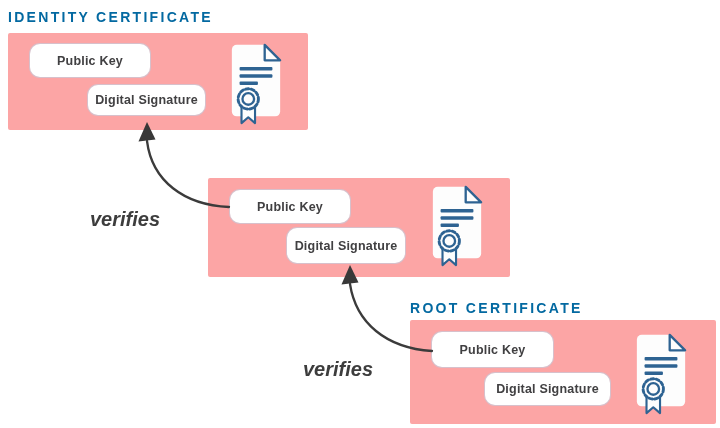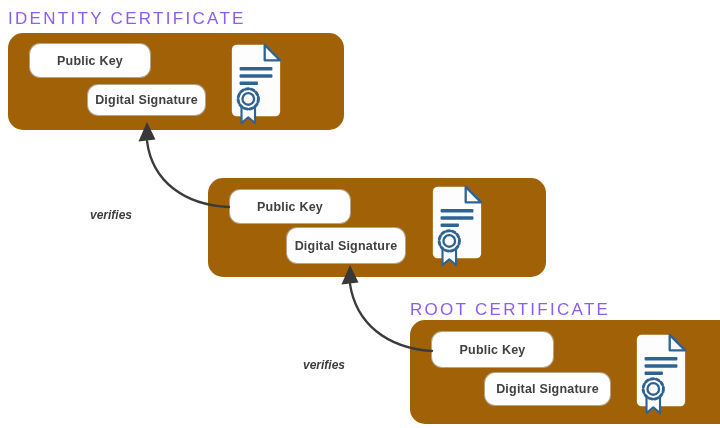--- a/index.html
+++ b/index.html
@@ -2,37 +2,37 @@
 <html><head>
 <meta charset="utf-8">
 <style>
   html,body{margin:0;padding:0;background:#ffffff;}
   .stage{
     position:relative;width:720px;height:428px;background:#ffffff;overflow:hidden;
     font-family:"Liberation Sans", sans-serif;
   }
   .cert-title{
     position:absolute;
-    font-weight:normal;font-size:17px;letter-spacing:2.3px;
-    color:#8b5cf6;white-space:nowrap;
+    font-weight:bold;font-size:14px;letter-spacing:2.3px;
+    color:#0369a1;white-space:nowrap;
   }
   .cert-block{
-    position:absolute;background:#a16207;border-radius:15px;padding-left:36px;
+    position:absolute;background:#fca5a5;border-radius:2px;
   }
   .field{
     position:absolute;background:#ffffff;border-radius:10px;
     display:flex;align-items:center;justify-content:center;
     box-shadow:0 0 0 1px rgba(190,210,228,.6);
   }
   .field span{
     font-weight:bold;font-size:12.5px;color:#414042;letter-spacing:.2px;white-space:nowrap;
   }
   .cert-icon{position:absolute;}
   .verifies{
-    position:absolute;font-style:italic;font-weight:bold;font-size:12px;color:#3d3d3d;
+    position:absolute;font-style:italic;font-weight:bold;font-size:20px;color:#3d3d3d;
   }
   .arrows-svg{
     position:absolute;left:0;top:0;width:720px;height:428px;z-index:5;pointer-events:none;
   }
 </style>
 </head>
 <body>
 
 <div class="stage">
 

